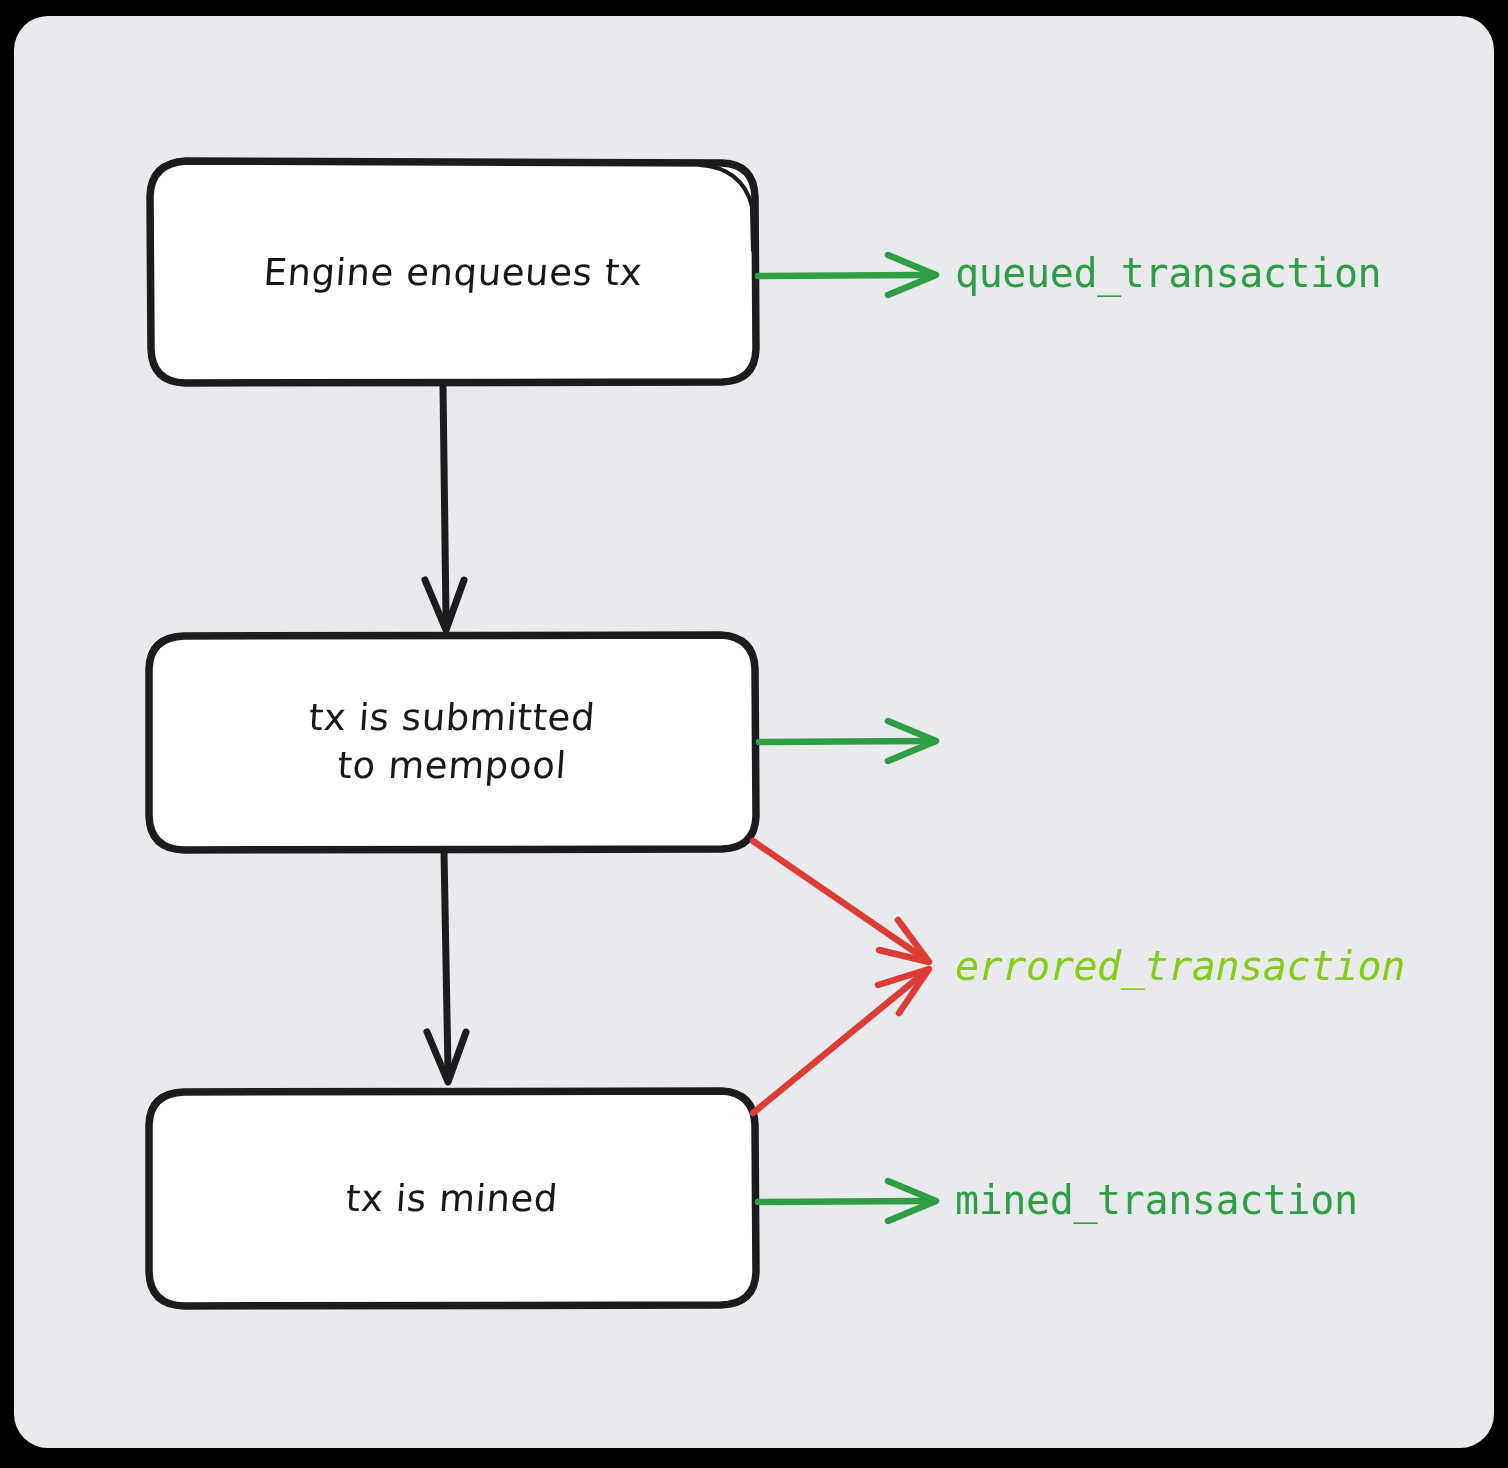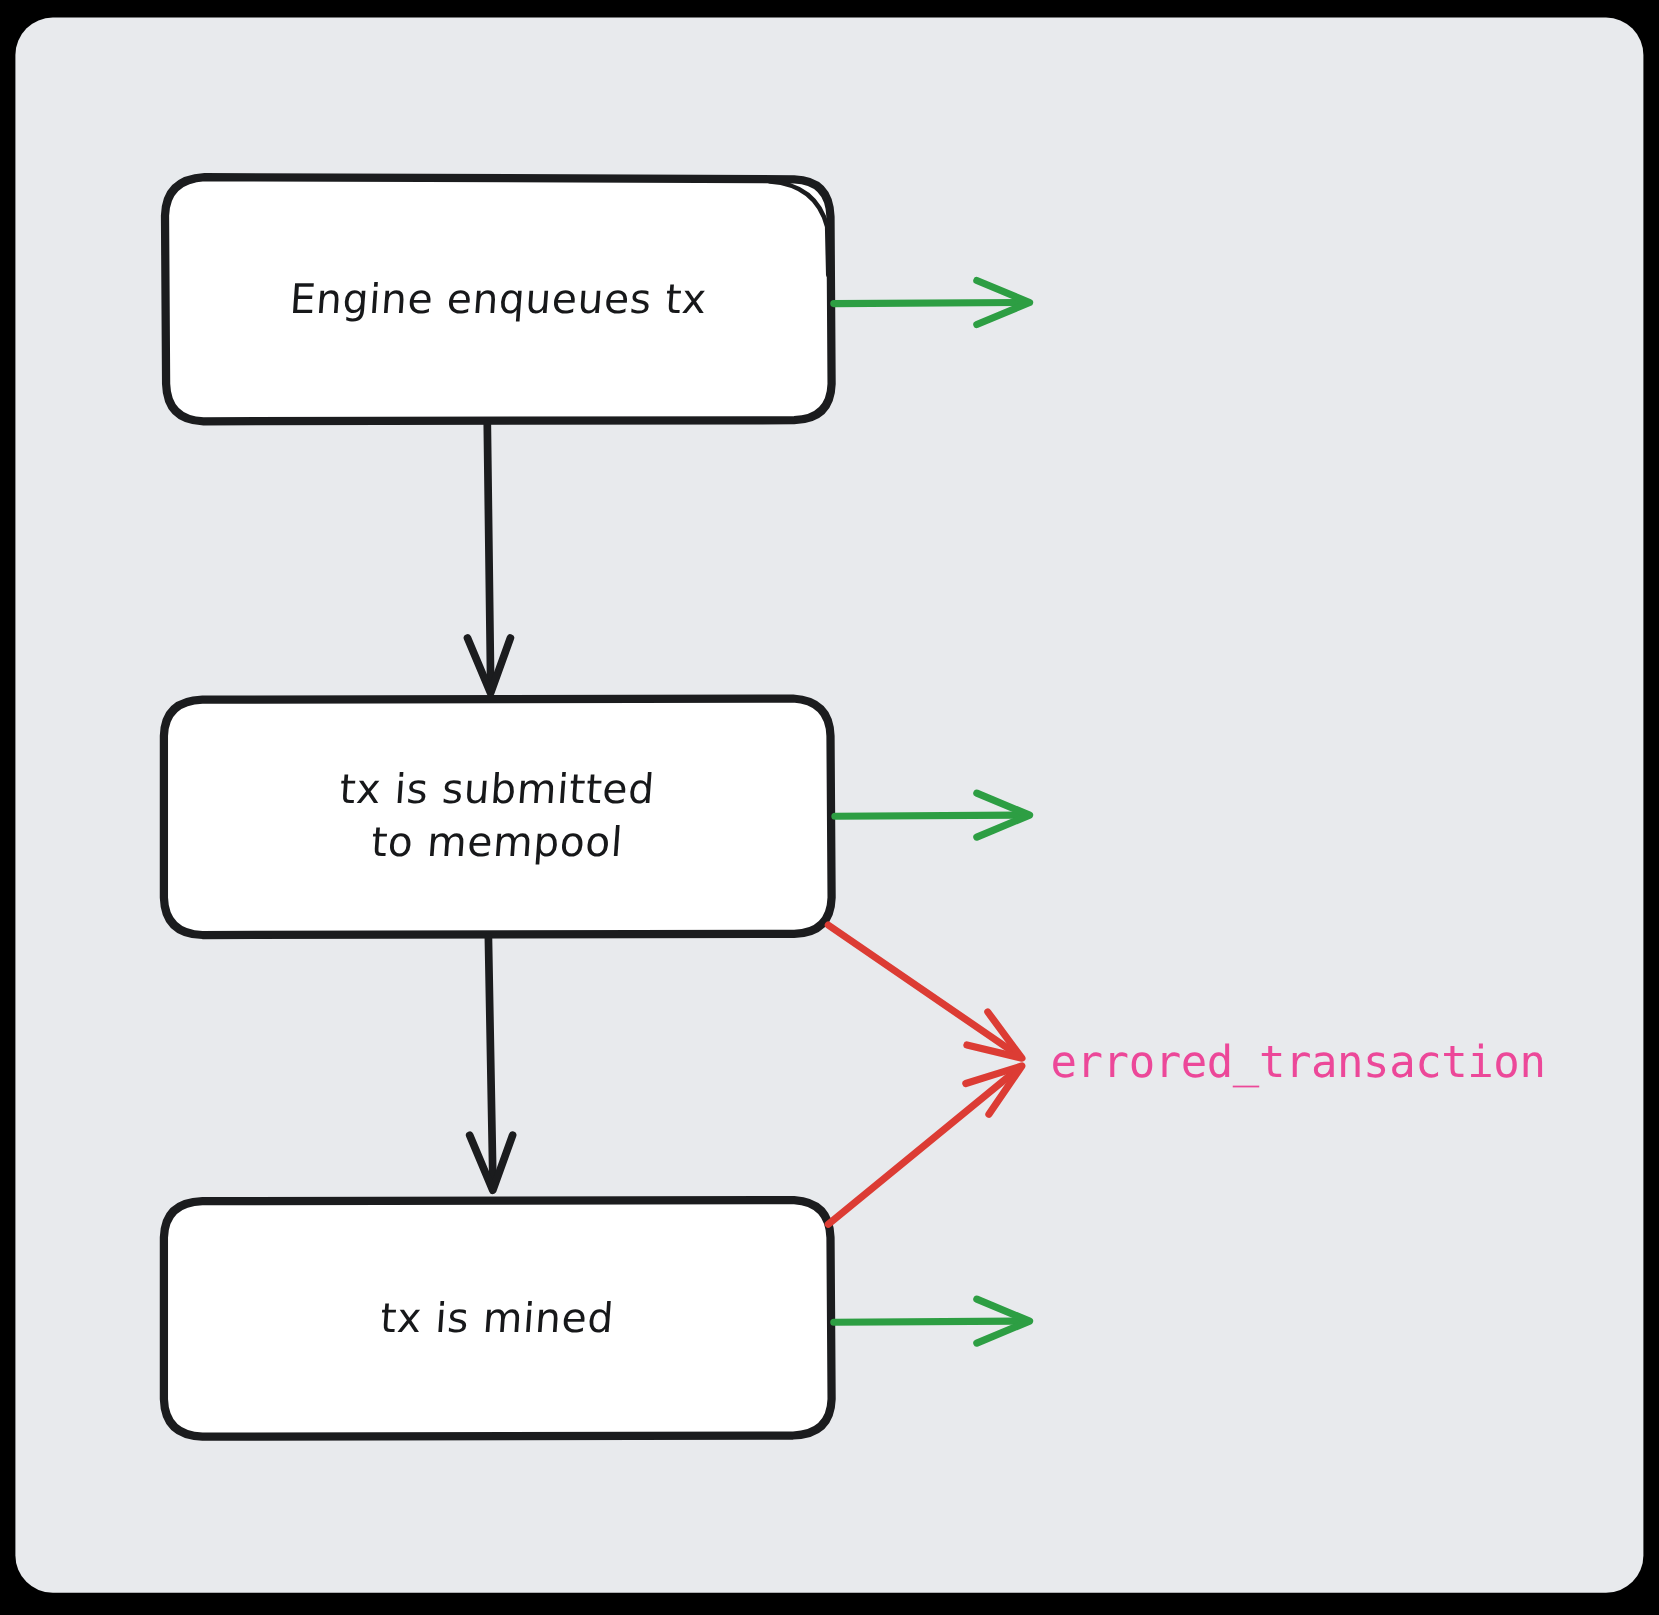--- a/index.html
+++ b/index.html
@@ -43,21 +43,21 @@
     letter-spacing: 0.6px;
     transform: skewX(-4deg);
   }
   .event-label {
     font-family: "DejaVu Sans Mono", monospace;
     font-size: 40px;
     font-weight: 400;
     letter-spacing: -0.4px;
   }
   .event-label.ok   { color: #2d9e43; }
-  .event-label.err  { color: #ec4899; }
+  .event-label.err  { color: #84cc16; font-style: italic; }
 </style>
 </head>
 <body>
 
 <div id="diagram-root">
 
   <svg id="diagram-canvas" viewBox="0 0 1508 1468" xmlns="http://www.w3.org/2000/svg">
 
     <rect x="14" y="16" width="1480" height="1432" rx="34" ry="34" fill="#e8eaed"></rect>
 
@@ -110,18 +110,20 @@
     </g>
   </svg>
 
   <div class="node-label" style="left:150px; top:249px; width:606px;">Engine enqueues tx</div>
 
   <div class="node-label" style="left:148px; top:694px; width:608px;">tx is submitted</div>
   <div class="node-label" style="left:148px; top:742px; width:608px;">to mempool</div>
 
   <div class="node-label" style="left:148px; top:1175px; width:608px;">tx is mined</div>
 
+  <div class="event-label ok" style="left:955px; top:250px;">queued_transaction</div>
 
 
   <div class="event-label err" style="left:955px; top:943px;">errored_transaction</div>
 
+  <div class="event-label ok" style="left:955px; top:1177px;">mined_transaction</div>
 
 </div>
 
 </body></html>

